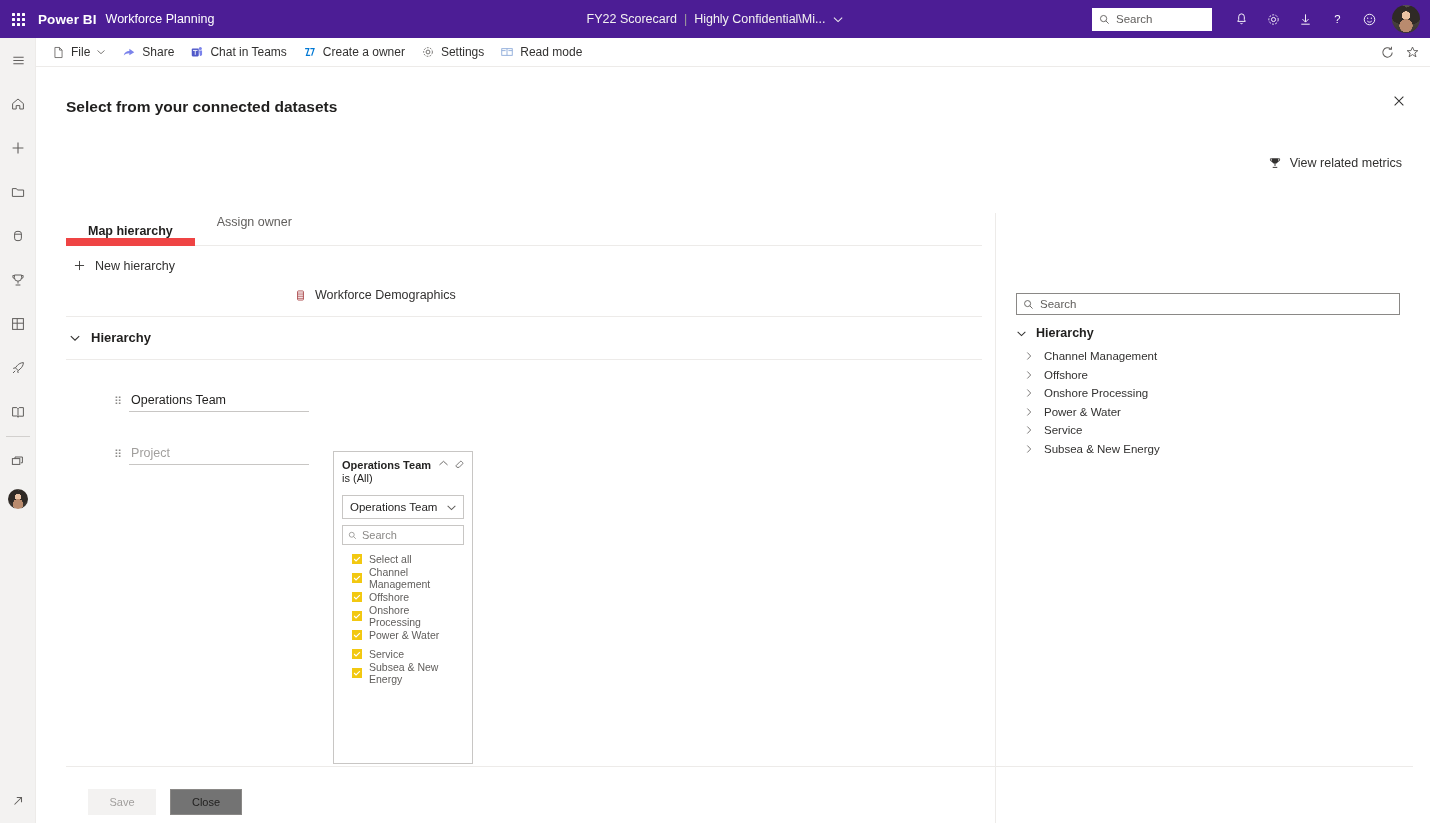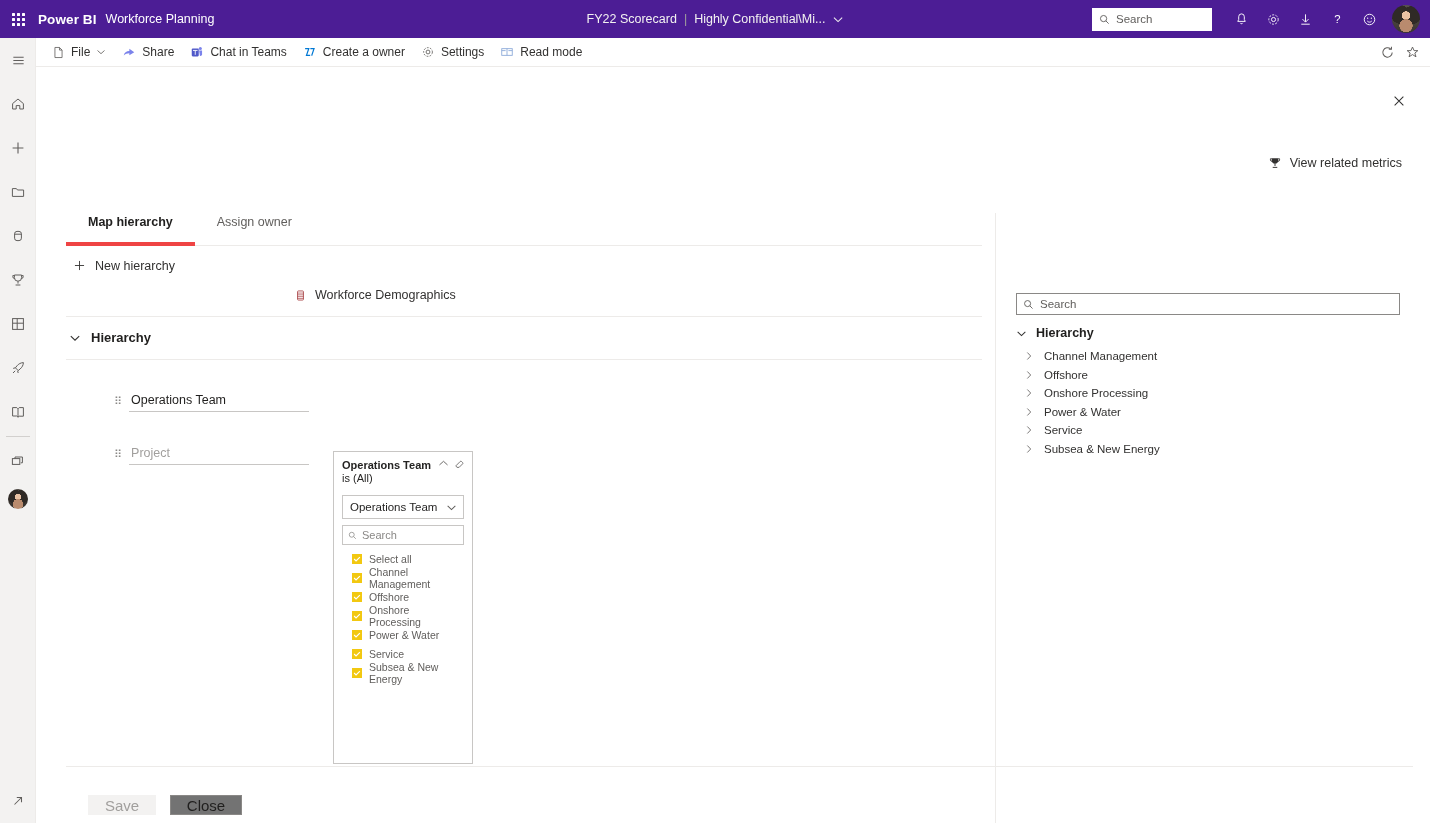--- a/index.html
+++ b/index.html
@@ -133,21 +133,21 @@
   
   .tabs {
     position: absolute; top: 145px; left: 30px; width: 916px; height: 33px;
     border-bottom: 1px solid #edebe9; display: flex;
   }
   .tab {
     height: 33px; display: flex; align-items: flex-start; justify-content: center;
     padding: 2px 22px 0 22px; cursor: pointer;
     font-size: 12.5px; color: #605e5c;
   }
-  .tab.active { color: #201f1e; font-weight: 600; border-bottom: 4px solid #ef4444; }
+  .tab.active { color: #201f1e; font-weight: 600; border-bottom: 8px solid #ef4444; align-items: flex-end; }
 
   
   .pane { position: absolute; top: 178px; left: 30px; width: 916px; }
   .new-hier {
     display: inline-flex; align-items: flex-start; gap: 9px;
     font-size: 12.5px; color: #323130; cursor: pointer;
     margin: 13px 0 0 7px;
   }
   .col-heads {
     display: flex; margin-top: 20px; font-size: 12.5px; font-weight: 600; color: #201f1e;
@@ -235,23 +235,23 @@
   .pv-item {
     display: flex; align-items: center; gap: 10px;
     height: 18.5px; cursor: pointer;
     font-size: 11.5px; color: #323130;
   }
 
   
   .footer-sep { position: absolute; bottom: 56px; left: 30px; width: 1347px; height: 1px; background: #edebe9; }
   .footer { position: absolute; bottom: 8px; left: 52px; display: flex; gap: 14px; }
   .btn {
-    min-width: 68px; height: 20px; padding: 4px 14px;
+    min-width: 68px; height: 26px; padding: 4px 14px;
     display: flex; align-items: center; justify-content: center;
-    font-size: 15px; font-family: "Liberation Sans", sans-serif; cursor: pointer;
+    font-size: 11px; font-family: "Liberation Sans", sans-serif; cursor: pointer;
   }
   .btn-disabled { background: #f3f2f1; color: #a19f9d; border: 1px solid #f3f2f1; cursor: default; }
   .btn-default { background: #737373; color: #201f1e; border: 1px solid #8a8886; min-width: 72px; }
 
   .i { display: block; }
 </style>
 </head>
 <body>
 
 <div class="topbar">
@@ -472,20 +472,21 @@
 </div>
 
 <div class="dialog">
 
   <div class="dlg-close">
     <svg class="i" width="14" height="14" viewBox="0 0 16 16">
         <path d="M3 3l10 10M13 3 3 13" stroke="#323130" stroke-width="1.2"></path>
       </svg>
   </div>
 
+  <div class="dlg-title">Select from your connected datasets</div>
 
   <div class="view-related">
     <span>
       <svg class="i" width="14" height="14" viewBox="0 0 16 16">
           <path d="M4.4 2.6h7.2v2.6a3.6 3.6 0 0 1-7.2 0z" fill="#323130"></path>
           <path d="M4.4 3.2H2.8v1a2 2 0 0 0 1.9 2M11.6 3.2h1.6v1a2 2 0 0 1-1.9 2M8 8.8v2.6M5.4 13h5.2" fill="none" stroke="#323130" stroke-width="1.1"></path>
         </svg>
     </span>
     <span>View related metrics</span>
   </div>

